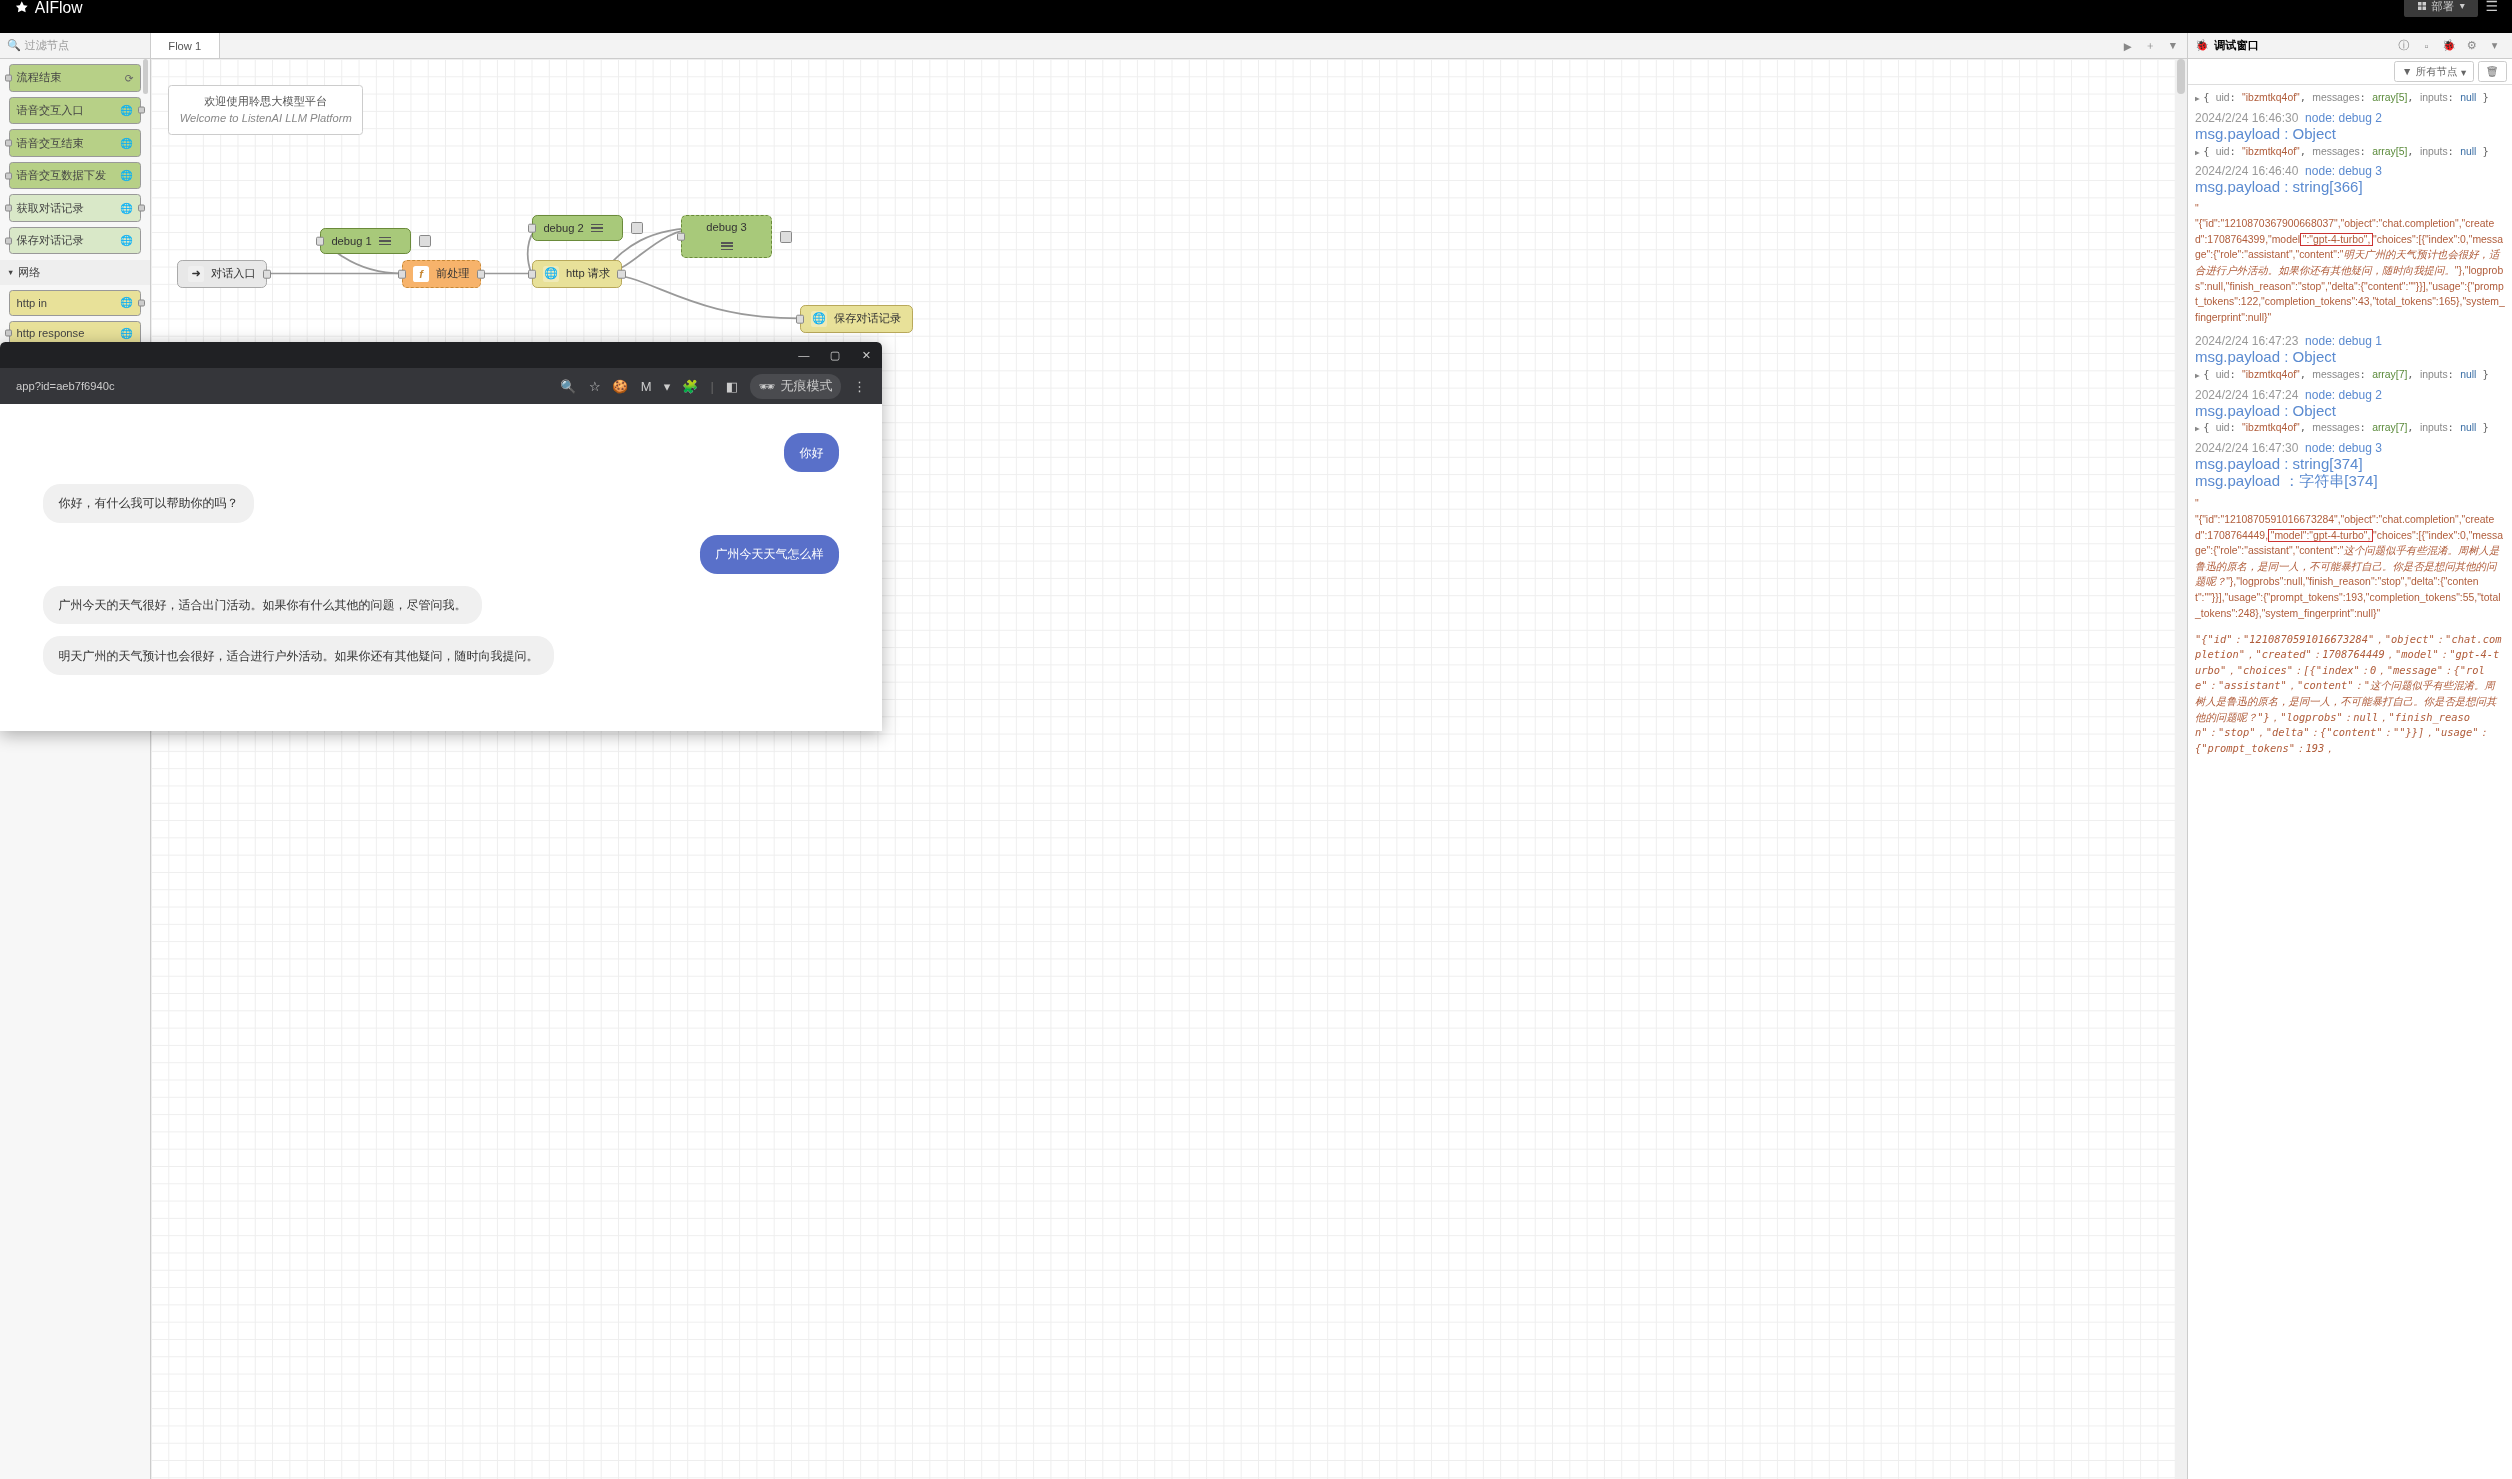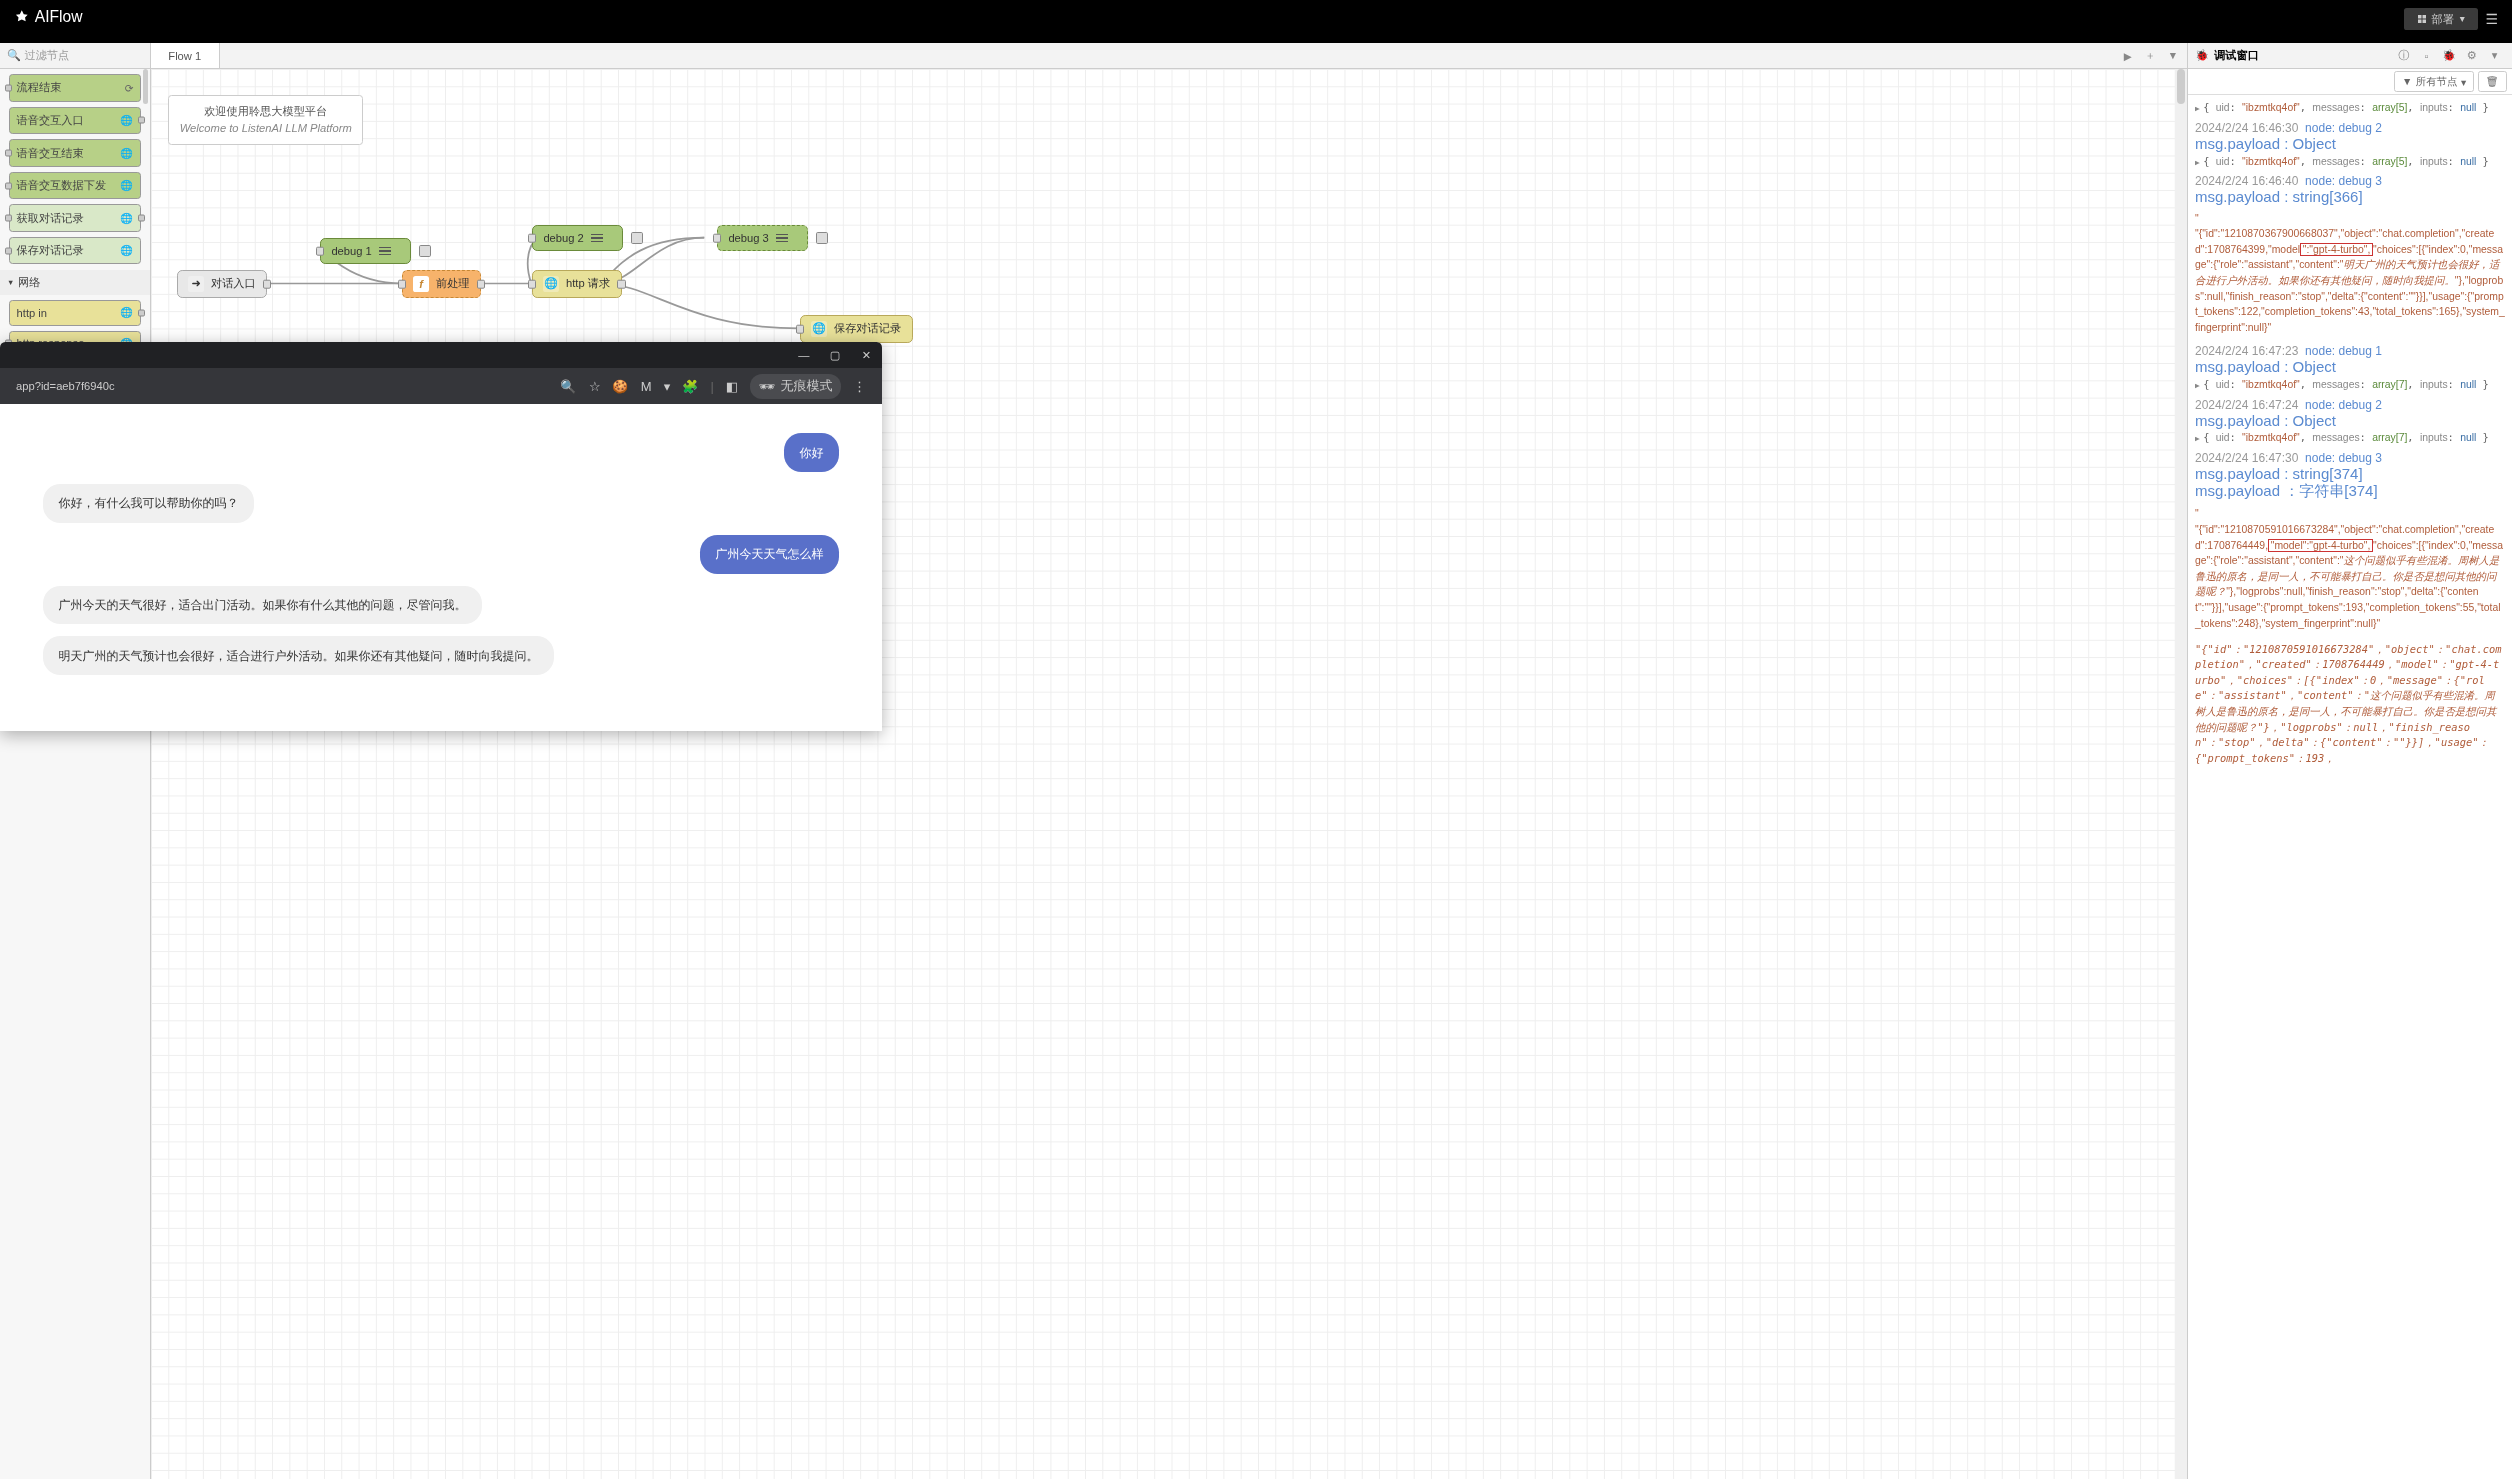--- a/index.html
+++ b/index.html
@@ -1,19 +1,19 @@
 <!DOCTYPE html>
 <html style="font-size:14px"><head>
 <meta charset="utf-8">
 <style>
 * { margin: 0; padding: 0; box-sizing: border-box; font-family: -apple-system, BlinkMacSystemFont, "Segoe UI", "Microsoft YaHei", sans-serif; }
 body { background: #fff; overflow: hidden; width: 2512px; height: 1480px; transform-origin: top left; }
 
 
-.topbar { background: #000; height: 43px; display: flex; align-items: flex-start; padding: 8px 14px; color: #fff; }
+.topbar { background: #000; height: 33px; display: flex; align-items: flex-end; padding: 16px 14px; color: #fff; }
 .logo { display: flex; align-items: center; gap: 5.2px; font-size: 15.6px; font-weight: 500; }
 .logo-icon { width: 15.6px; height: 15.6px; }
 .topbar-right { margin-left: auto; display: flex; align-items: center; gap: 7px; }
 .deploy-btn { background: #3a3a3a; color: #ccc; padding: 3.5px 12px; border-radius: 2.6px; display: flex; align-items: center; gap: 4px; font-size: 11.2px; }
 .deploy-btn .arrow { font-size: 8.6px; }
 
 
 .secondbar { height: 26px; border-bottom: 0.9px solid #ccc; display: flex; align-items: stretch; background: #f3f3f3; }
 .filter-area { width: 151px; display: flex; align-items: center; padding: 0 7px; color: #999; font-size: 11.2px; border-right: 0.9px solid #ccc; gap: 3.5px; }
 .tabs-area { flex: 1; display: flex; align-items: stretch; }
@@ -245,21 +245,21 @@
             <span></span>
           </div>
         <span class="status-sq"></span>
       </div>
       <div class="flow-node yellow" style="left:381px;top:201px;">
         <span class="port l"></span>
         <span class="nicon">🌐</span>
         <span>http 请求</span>
         <span class="port r"></span>
       </div>
-      <div class="flow-node green dashed" style="left:566px;top:156px;width:91px;border-color:#6a8a3a;border-style:dashed;">
+      <div class="flow-node green dashed" style="left:530px;top:156px;width:91px;border-color:#6a8a3a;border-style:dashed;flex-direction:column;">
         <span class="port l"></span>
         <span>debug 3</span>
         <div class="bars">
             <span></span>
             <span></span>
             <span></span>
           </div>
         <span class="status-sq"></span>
       </div>
       <div class="flow-node yellow" style="left:649px;top:246px;">

